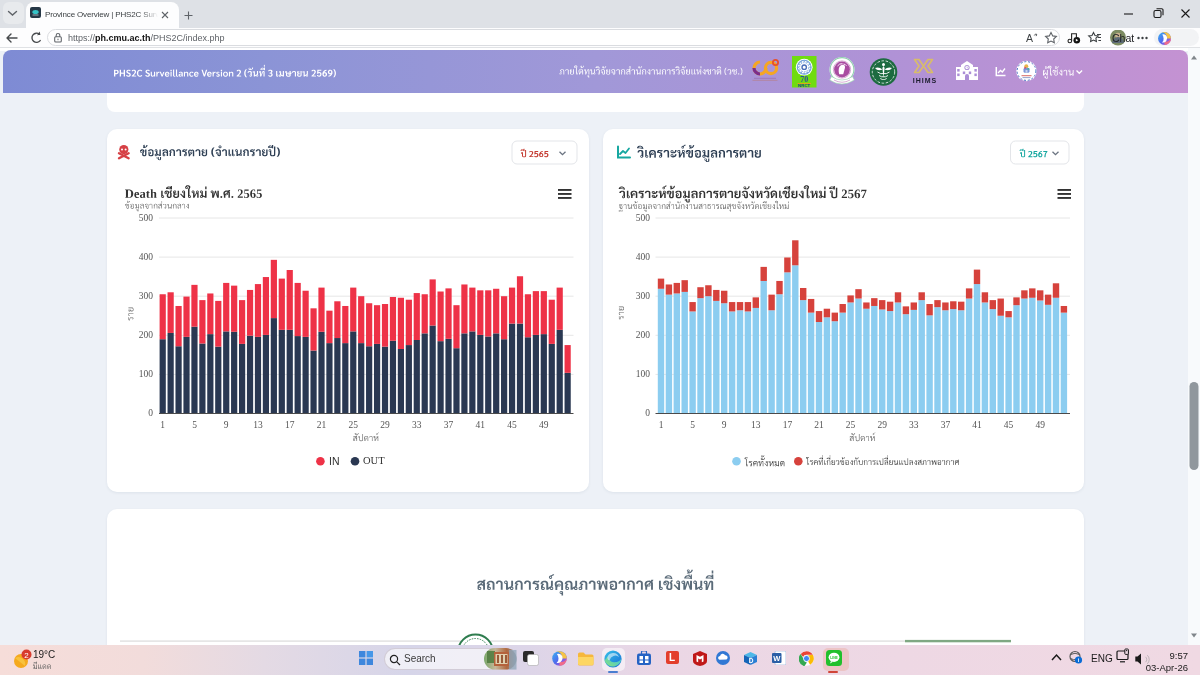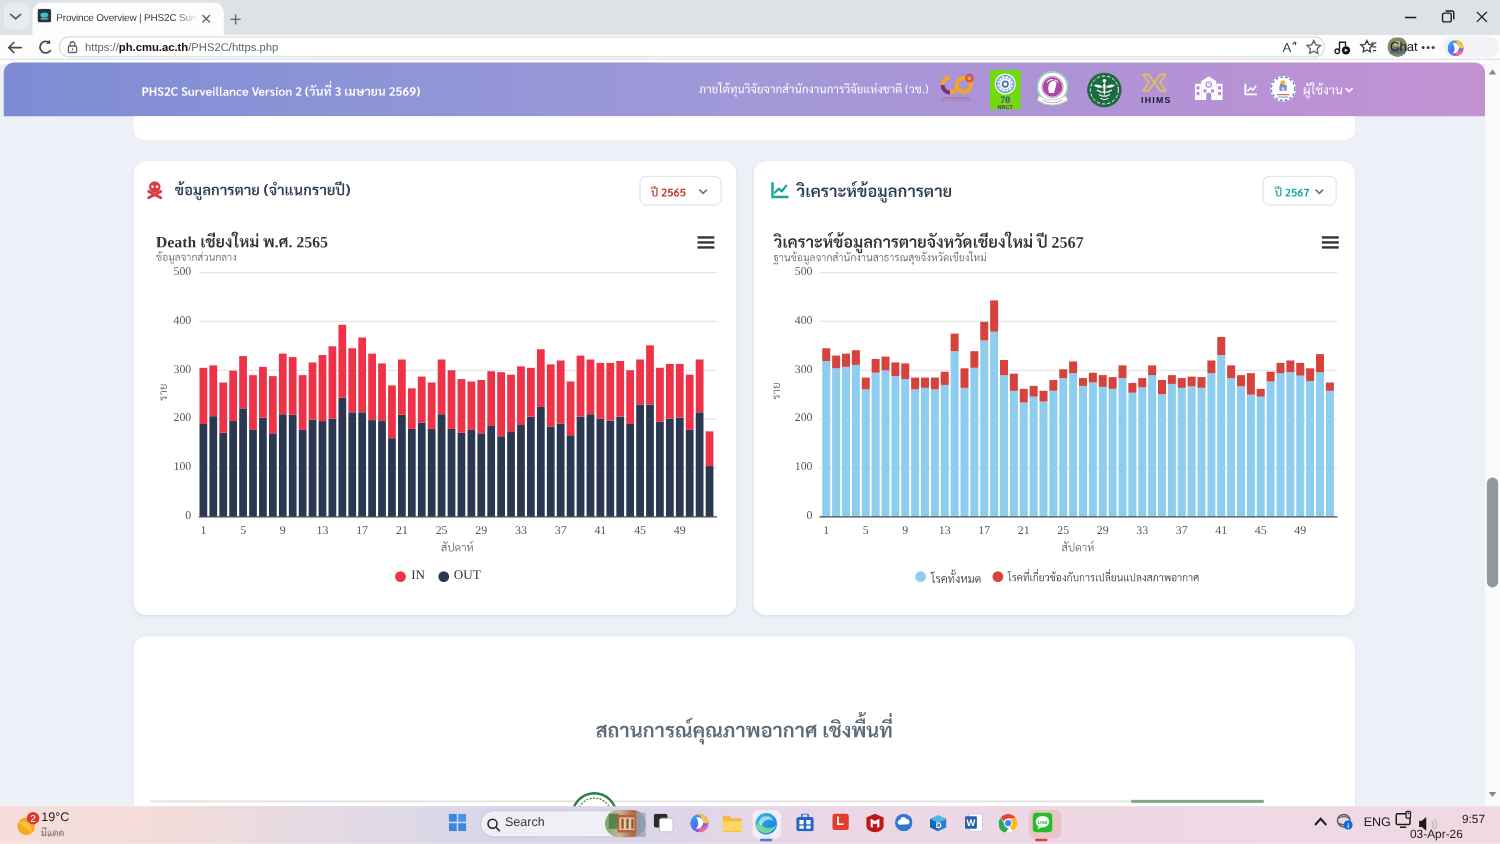--- a/index.html
+++ b/index.html
@@ -37,21 +37,21 @@
       <path d="M17 10 H7 M11 6 L7 10 L11 14" stroke="#474a4d" stroke-width="1.4" fill="none" stroke-linecap="round" stroke-linejoin="round"></path>
       <path d="M39.5 6.2 A4.6 4.6 0 1 0 40.2 12.6" stroke="#474a4d" stroke-width="1.4" fill="none" stroke-linecap="round"></path>
       <path d="M39.8 3.5 L40.3 6.8 L37 7.2 Z" fill="#474a4d"></path>
     </svg>
     <div class="abs" style="left:47px;top:28.5px;width:1013px;height:17.5px;background:#fff;border:1px solid #dadce0;border-radius:9px"></div>
     <svg class="abs" style="left:52px;top:31px" width="12" height="13">
       <rect x="2.7" y="5.8" width="6.6" height="5.2" rx="1" stroke="#5f6368" fill="none" stroke-width="1.05"></rect>
       <path d="M4.2 5.8 V4.2 a1.8 1.8 0 0 1 3.6 0 V5.8" stroke="#5f6368" fill="none" stroke-width="1.05"></path>
       <rect x="5.5" y="7.7" width="1" height="1.5" fill="#5f6368"></rect>
     </svg>
-    <div class="abs" style="left:68px;top:33px;font-size:9px;color:#5f6368"><span>https://</span><span style="color:#111;font-weight:700">ph.cmu.ac.th</span><span>/PHS2C/https.php</span></div>
+    <div class="abs" style="left:68px;top:33px;font-size:9px;color:#5f6368"><span>https://</span><span style="color:#111;font-weight:700">ph.cmu.ac.th</span><span>/PHS2C/index.php</span></div>
     <svg class="abs" style="left:1026px;top:31px" width="36" height="13">
       <text x="0" y="10.5" font-family="Liberation Sans" font-size="10.5" fill="#3c4043">A</text>
       <path d="M8.3 4.5 q1.2-2.3 2.4-1.2 l-.6 1.8" stroke="#3c4043" fill="none" stroke-width=".9"></path>
       <path d="M25 1.5 l1.7 3.4 3.7.5 -2.7 2.6 .6 3.7 -3.3-1.7 -3.3 1.7 .6-3.7 -2.7-2.6 3.7-.5z" stroke="#5f6368" fill="none" stroke-width="1.1"></path>
     </svg>
     <svg class="abs" style="left:1066px;top:30px" width="134" height="17">
       <circle cx="3.8" cy="11" r="1.8" stroke="#222" fill="none" stroke-width="1.1"></circle>
       <path d="M5.6 11 V3.8 h4.8 V7" stroke="#222" fill="none" stroke-width="1.1"></path>
       <circle cx="10.8" cy="10.2" r="3.3" fill="#111"></circle>
       <path d="M9.8 8.8 l2.5 1.4 -2.5 1.4z" fill="#fff"></path>
@@ -471,21 +471,21 @@
     <div class="yl" style="right:550px;top:329.8px">200</div>
     <div class="yl" style="right:550px;top:290.7px">300</div>
     <div class="yl" style="right:550px;top:251.6px">400</div>
     <div class="yl" style="right:550px;top:212.5px">500</div>
     <svg class="abs" style="left:0;top:0" width="1200" height="675">
       <circle cx="320.4" cy="461.3" r="4.3" fill="#ee3247"></circle>
       <circle cx="355" cy="461.3" r="4.3" fill="#2a3852"></circle>
       <circle cx="736.5" cy="461.3" r="4.3" fill="#8ccdf0"></circle>
       <circle cx="798.3" cy="461.3" r="4.3" fill="#d6423c"></circle>
     </svg>
-    <div class="abs" style="left:329px;top:455px;font-family:Liberation Serif, serif;font-size:10.5px;color:#333">IN</div>
+    <div class="abs" style="left:329px;top:455px;font-family:Liberation Sans, sans-serif;font-size:10.5px;color:#333">IN</div>
     <div class="abs" style="left:363px;top:455px;font-family:'Liberation Serif',serif;font-size:10.5px;color:#333">OUT</div>
     <svg class="abs" style="left:0;top:0" width="1200" height="675">
       <g transform="translate(140.00,144.80) scale(0.90542)">
         <path d="M18.25 14.12L18.5 15.25L19.75 15.62L19.75 16.25L20.38 16.88L22.12 17L23.25 16.25L23.25 13.38L22.12 13.38L22.12 15.75L21.75 16.12L21.12 16.12L20.75 15.75L20.75 14.12L20.25 13.5L19.12 13.38L18.75 13.5ZM19.12 13.88L19.5 13.88L19.88 14.25L19.88 14.62L19.5 15L19.12 15L18.75 14.62L18.75 14.25ZM101.5 5.12L101.5 11.62L102.25 12.5L103.5 12.62L104.38 12L104.5 10.88L103.88 10.12L103 9.88L103 5.12ZM102.88 10.62L103.38 10.62L103.75 11L103.75 11.5L103.38 11.88L103 11.88L102.5 11.5L102.5 11ZM97.75 5.12L97.75 11.62L98.5 12.5L99.75 12.62L100.62 12L100.75 10.88L100.12 10.12L99.25 9.88L99.25 5.12ZM99.12 10.62L99.62 10.62L100 11L100 11.5L99.62 11.88L99.25 11.88L98.75 11.5L98.75 11ZM53.62 6L53.12 7.25L53.12 8.38L53.75 10.38L53.75 12.62L55.25 12.62L55.5 11.62L57.5 9.62L57.75 9.12L57.75 8.38L57.25 7.75L55.88 7.75L55.38 8.38L55.38 9.12L56.12 9.88L55.25 10.62L54.62 8.25L54.62 7.25L54.88 6.62L55.38 6.25L56.5 7L57.88 6.25L58.38 7.12L58.38 12.62L59.88 12.62L59.88 6.88L59.5 6L58.38 5.12L57.88 5.12L56.75 5.88L55.5 5.12L54.88 5.12ZM56 8.5L56.38 8.12L56.75 8.12L57.12 8.5L57 9.12L56.12 9.12ZM135.25 5.38L134.75 6.38L134.88 7.88L135.62 8.62L134.88 9.5L134.88 11.12L135.12 11.62L135.62 12.12L137 12.62L138.75 12.62L140.12 12.12L140.88 11.12L140.88 5.12L139.38 5.12L139.38 10.75L138.88 11.25L137.88 11.5L137.12 11.38L136.38 10.75L136.38 9.62L136.75 9.25L138.25 9.25L138.25 8.12L136.75 8.12L136.5 8L136.38 7.5L137 7.5L137.62 7.12L137.88 6.62L137.88 5.88L137.25 5.12L136 5ZM136.25 5.62L136.75 5.62L137.12 6L137.12 6.5L136.75 6.88L136.12 6.75L135.88 6.38L135.88 6ZM128.5 5.62L128 6.38L127.88 7.38L129.38 7.38L129.5 6.75L130.38 6.12L131.38 6.25L131.75 6.62L131.88 12.5L133.38 12.5L133.38 6.62L132.88 5.62L131.62 5L129.75 5ZM122.62 5.12L121.88 5.75L121.5 6.5L121.38 7.75L123.62 8L124.38 8.25L124.88 8.75L124.75 10L124 10.12L123.5 10.62L123.38 11.62L123.5 12L124.38 12.62L125.75 12.5L126.5 11.5L126.5 8.25L125.62 7.38L123 6.62L123.75 6.12L125.12 6.5L126.25 6.5L126.88 5.88L127.12 5.25L126 5L125.62 5.38L124.12 5ZM124.62 10.62L125 10.62L125.38 11L125.38 11.5L125 11.88L124.38 11.75L124.12 11.38L124.25 10.88ZM114.75 5.62L114 6.5L113.75 7.75L115 8.12L114.25 9.12L114.25 12.5L115.75 12.5L115.75 9.12L115.88 8.75L116.62 8.12L116.62 7.62L115.25 7L115.88 6.38L116.5 6.12L117.75 6.25L118.5 7L118.62 12.5L120.12 12.5L120.12 7L119.75 6.12L118.75 5.25L118 5L116.12 5ZM105.12 5.62L105 6.75L105.62 7.5L106.5 7.75L106.5 12.5L108 12.5L109.38 11.25L109.75 11.38L109.88 12L110.38 12.5L111.88 12.5L112.5 11.62L112.5 10.75L111.75 9.88L112.25 9.25L112.25 5.12L110.75 5.12L110.75 9.12L110.12 9.75L108.5 10.5L108.12 10.88L108 6L107.62 5.38L106.88 5L106 5ZM111 10.62L111.38 10.62L111.75 11L111.62 11.62L111.25 11.88L110.75 11.75L110.5 11.38L110.62 10.88ZM106.25 5.75L106.62 5.75L107 6.12L107 6.62L106.62 7L106 6.88L105.75 6.5L105.88 6ZM91.12 5.62L90.62 6.38L90.5 7.38L92 7.38L92.12 6.75L93 6.12L94 6.25L94.38 6.62L94.5 12.5L96 12.5L96 6.62L95.5 5.62L94.25 5L92.38 5ZM84.38 5.38L83.5 6.12L83.12 7.12L84.75 7.25L85.25 6.5L86.38 6.12L87 6.25L87.75 6.75L87.88 11.12L87.62 11.38L87.12 11.38L86.88 11.12L86.5 8.75L85.62 7.88L84.38 8L83.88 8.5L83.88 9.75L84.38 10.25L85.25 10.38L85.5 10.62L85.62 11.75L86.38 12.5L88 12.62L88.75 12.38L89.38 11.5L89.38 6.62L89.12 6.12L88.5 5.5L87.12 5L85.5 5ZM84.88 8.5L85.5 8.62L85.75 9L85.62 9.5L85.25 9.75L84.88 9.75L84.5 9.38L84.5 8.88ZM68.5 5.38L68 6.38L68.12 7.88L68.88 8.62L68.12 9.5L68.12 11.12L68.38 11.62L68.88 12.12L70.25 12.62L72 12.62L73.38 12.12L74.12 11.12L74.12 5.12L72.62 5.12L72.62 10.75L72.12 11.25L71.12 11.5L70.38 11.38L69.62 10.75L69.62 9.62L70 9.25L71.5 9.25L71.5 8.12L70 8.12L69.75 8L69.62 7.5L70.25 7.5L70.88 7.12L71.12 6.62L71.12 5.88L70.5 5.12L69.25 5ZM69.5 5.62L70 5.62L70.38 6L70.38 6.5L70 6.88L69.38 6.75L69.12 6.38L69.12 6ZM61.75 5.62L61.25 6.38L61.12 7.38L62.62 7.38L62.75 6.75L63.62 6.12L64.62 6.25L65 6.62L65.12 12.5L66.62 12.5L66.62 6.62L66.12 5.62L64.88 5L63 5ZM47.75 5.12L47 5.75L46.62 6.5L46.5 7.75L48.75 8L49.5 8.25L50 8.75L49.88 10L49.12 10.12L48.62 10.62L48.5 11.62L48.62 12L49.5 12.62L50.88 12.5L51.62 11.5L51.62 8.25L50.75 7.38L48.12 6.62L48.88 6.12L50.25 6.5L51.38 6.5L52 5.88L52.25 5.25L51.12 5L50.75 5.38L49.25 5ZM49.75 10.62L50.12 10.62L50.5 11L50.5 11.5L50.12 11.88L49.5 11.75L49.25 11.38L49.38 10.88ZM40.5 5.62L40 6.38L39.88 7.38L41.38 7.38L41.5 6.75L42.38 6.12L43.38 6.25L43.75 6.62L43.88 12.5L45.38 12.5L45.38 6.62L44.88 5.62L43.62 5L41.75 5ZM33.25 5.62L32.5 6.5L32.25 7.75L33.5 8.12L32.75 9.12L32.75 12.5L34.25 12.5L34.25 9.12L34.38 8.75L35.12 8.12L35.12 7.62L33.75 7L34.38 6.38L35 6.12L36.25 6.25L37 7L37.12 12.5L38.62 12.5L38.62 7L38.25 6.12L37.25 5.25L36.5 5L34.62 5ZM25.5 5.5L24.75 6.25L24.5 7.12L26 7.25L26.5 6.5L27.88 6.12L29.12 6.5L29.5 7L29.38 8L28.38 7.5L27 7.5L25.5 8.25L25 9.12L25 11.62L25.38 12.25L26.12 12.62L27 12.62L27.88 12L27.88 10.62L27.38 10.12L26.5 9.88L26.5 9.38L27 8.75L27.5 8.5L28.38 8.5L29 8.75L29.5 9.38L29.5 12.5L31 12.5L31 6.75L30.62 6L30 5.5L28.62 5L26.88 5ZM26.38 10.62L26.88 10.62L27.25 11L27.25 11.5L26.88 11.88L26.5 11.88L26 11.5L26 11ZM16.38 5.62L16.25 6.75L16.88 7.5L17.75 7.75L17.62 9.75L16.62 10.12L16.25 10.75L16.25 11.62L16.62 12.25L17.38 12.62L18.62 12.5L19.12 12.12L19.5 11.25L21.62 12.5L23 12.5L23 5.12L21.5 5.12L21.38 10.88L19.25 9.88L19.25 6L18.88 5.38L18.12 5L17.25 5ZM17.5 10.62L18 10.62L18.38 11L18.38 11.5L18 11.88L17.38 11.75L17.12 11.38L17.12 11ZM17.38 5.75L18 5.88L18.25 6.25L18.12 6.75L17.75 7L17.38 7L17 6.62L17 6.12ZM9.88 5.38L8.88 6.25L8.62 7.25L10.12 7.12L10.62 6.5L11.88 6.12L12.88 6.38L13.5 7.12L13.5 10.75L12.88 11.38L12.12 11.5L11.12 11.25L10.75 10.88L10.88 10.25L11.62 10.12L12.12 9.62L12.25 8.62L11.75 7.88L11.25 7.62L10.38 7.62L9.62 8L9.25 8.62L9.38 11.5L10.12 12.25L11.25 12.62L13 12.62L14.12 12.25L14.62 11.88L15 11.12L14.88 6.38L13.88 5.38L12.75 5L11.12 5ZM10.75 8.25L11.25 8.38L11.5 8.75L11.38 9.38L11 9.62L10.5 9.5L10.25 9.12L10.38 8.5ZM0.88 5.38L0.25 6L0 6.62L0 7.62L0.5 8.5L1 8.75L1.88 8.75L2.75 8.12L2.88 7L2.38 6.38L1.88 6.12L2.75 6L3.5 6.75L3.38 7.75L2.38 9.38L2.38 11.25L2.75 12L4 12.62L5.5 12.62L6.25 12.38L7.12 11.25L7.12 5.12L5.62 5.12L5.62 11L4.75 11.5L3.88 11L3.88 9.38L4.88 7.38L4.75 6L4.12 5.38L3.12 5L1.75 5ZM0.75 7.25L1.12 6.88L1.75 6.88L2.12 7.25L2.12 7.62L1.88 8L1.25 8.12L0.88 7.88ZM150.88 2.88L152.12 4.62L152.75 7.12L152.75 9L152.5 10.38L151.88 12L150.88 13.25L152.5 13.25L153.5 12.12L154.25 10.38L154.5 9.12L154.5 7L154 5L153.12 3.5L152.5 2.88ZM80.75 2.88L79.62 4.25L79 5.75L78.75 7L78.75 9.25L79.25 11.12L80.12 12.62L80.75 13.25L82.38 13.25L81.12 11.5L80.5 9L80.5 7.12L80.75 5.75L81.5 3.88L82.38 2.88ZM149.5 2L148 2L148 10.88L147.38 11.38L146 11.5L145 10.88L145 6L144.62 5.38L143.88 5L143 5L142.12 5.62L142.12 7L142.62 7.5L143.5 7.75L143.5 11.25L143.62 11.62L144.5 12.38L145.25 12.62L147.75 12.62L148.75 12.25L149.38 11.62ZM143.25 5.75L143.62 5.75L144 6.12L144 6.62L143.62 7L143 6.88L142.75 6.5L142.88 6ZM87.88 0.75L87 1.38L86.75 1.88L86.75 2.75L87.38 3.62L87.88 3.88L88.88 3.88L89.75 3.25L90 2.75L90 1.88L89.38 1L88.88 0.75ZM88.12 1.5L88.62 1.5L89.12 2L89.12 2.5L88.62 3.12L88.12 3.12L87.62 2.5L87.62 2ZM147.12 0.25L145.88 0.25L145.75 1.25L144.5 0.75L143 0.88L142.25 1.25L141.5 2L141.25 3.25L144.38 3.25L147.12 4ZM142.62 2.25L143.25 1.75L144.5 1.62L145.12 1.88L145.88 2.75ZM3.25 3.62L5.38 3.5L7 2.75L8 1.62L8.38 0.12L7.12 0.25L6.62 1.62L5.38 2.62L5.25 2.38L5.62 1.62L5.5 0.5L4.88 0L3.75 0.12L3.25 0.75L3.25 1.5L3.75 2.12L4.25 2.38L3.25 3.12ZM4.25 0.62L4.62 0.62L5 1L4.62 1.62L4.25 1.62L3.88 1.25Z" fill="#2e3f54" fill-rule="evenodd"></path>
       </g>
       <g transform="translate(637.00,144.80) scale(1.01121)">
         <path d="M66.5 14.25L66.75 15.38L68 15.75L68 16.38L68.62 17L70.38 17.12L71.5 16.38L71.5 13.5L70.38 13.5L70.38 15.88L70 16.25L69.38 16.25L69 15.88L69 14.25L68.5 13.62L67.38 13.5L67 13.62ZM67.38 14L67.75 14L68.12 14.38L68.12 14.75L67.75 15.12L67.38 15.12L67 14.75L67 14.38ZM33.12 11L33.25 11.38L34.38 12.25L35.62 12.5L36.75 12.38L37.88 11.88L38.5 11.25L39 10.25L39.12 9.25L37.62 9.25L37.25 10.62L36.12 11.38L36.12 10.25L35.75 9.62L35 9.25L34.25 9.25L33.5 9.62L33.25 10ZM34.38 10L34.88 10L35.25 10.38L35.25 10.88L34.88 11.25L34.38 11.25L34 10.88L34 10.38ZM101.88 6.12L101.38 7.38L101.38 8.5L102 10.5L102 12.75L103.5 12.75L103.75 11.75L105.75 9.75L106 9.25L106 8.5L105.5 7.88L104.12 7.88L103.62 8.5L103.62 9.25L104.38 10L103.5 10.75L102.88 8.38L102.88 7.38L103.12 6.75L103.62 6.38L104.75 7.12L106.12 6.38L106.62 7.25L106.62 12.75L108.12 12.75L108.12 7L107.75 6.12L106.62 5.25L106.12 5.25L105 6L103.75 5.25L103.12 5.25ZM104.25 8.62L104.62 8.25L105 8.25L105.38 8.62L105.25 9.25L104.38 9.25ZM39.12 5.25L37.62 5.25L37.62 5.88L37.25 6.75L36.38 7.38L36 7.25L36.12 6.38L35.75 5.75L35 5.38L34.25 5.38L33.5 5.75L33.25 6.12L33.12 7.12L33.75 8L34.5 8.38L37 8.38L38.38 7.5L39 6.38ZM34.38 6.12L34.88 6.12L35.25 6.5L35.25 7L34.75 7.38L34.25 7.25L34 6.88L34 6.5ZM12.62 6L11.88 7.38L11.88 8.62L12.38 10.5L12.38 12.75L13.88 12.75L13.88 10.75L14.25 9.75L14.5 9.62L15 10L15.88 10L16.62 9.25L16.5 8.12L15.75 7.62L14.88 7.62L14.38 7.88L13.62 9L13.38 8.62L13.5 7.25L14.12 6.62L14.88 6.38L16.25 6.5L16.88 7L17.12 7.5L17.12 12.75L18.62 12.75L18.62 7.12L18 6L16.38 5.25L14.12 5.25ZM15.25 8.25L15.62 8.25L16 8.62L16 9L15.62 9.38L14.88 9.12L14.88 8.5ZM8.12 5.25L8.12 11.75L8.88 12.62L10.12 12.75L11 12.12L11.12 11L10.5 10.25L9.62 10L9.62 5.25ZM9.5 10.75L10 10.75L10.38 11.12L10.38 11.62L10 12L9.62 12L9.12 11.62L9.12 11.12ZM116.88 5.5L116.38 6.5L116.5 8L117.25 8.75L116.5 9.62L116.5 11.25L116.75 11.75L117.25 12.25L118.62 12.75L120.38 12.75L121.75 12.25L122.5 11.25L122.5 5.25L121 5.25L121 10.88L120.5 11.38L119.5 11.62L118.75 11.5L118 10.88L118 9.75L118.38 9.38L119.88 9.38L119.88 8.25L118.38 8.25L118.12 8.12L118 7.62L118.62 7.62L119.25 7.25L119.5 6.75L119.5 6L118.88 5.25L117.62 5.12ZM117.88 5.75L118.38 5.75L118.75 6.12L118.75 6.62L118.38 7L117.75 6.88L117.5 6.5L117.5 6.12ZM110.12 5.75L109.62 6.5L109.5 7.5L111 7.5L111.12 6.88L112 6.25L113 6.38L113.38 6.75L113.5 12.62L115 12.62L115 6.75L114.5 5.75L113.25 5.12L111.38 5.12ZM96.12 5.25L95.38 5.88L95 6.62L94.88 7.88L97.12 8.12L97.88 8.38L98.38 8.88L98.25 10.12L97.5 10.25L97 10.75L96.88 11.75L97 12.12L97.88 12.75L99.25 12.62L100 11.62L100 8.38L99.12 7.5L96.5 6.75L97.25 6.25L98.62 6.62L99.75 6.62L100.38 6L100.62 5.38L99.5 5.12L99.12 5.5L97.62 5.12ZM98.12 10.75L98.5 10.75L98.88 11.12L98.88 11.62L98.5 12L97.88 11.88L97.62 11.5L97.75 11ZM88.88 5.75L88.38 6.5L88.25 7.5L89.75 7.5L89.88 6.88L90.75 6.25L91.75 6.38L92.12 6.75L92.25 12.62L93.75 12.62L93.75 6.75L93.25 5.75L92 5.12L90.12 5.12ZM81.62 5.75L80.88 6.62L80.62 7.88L81.88 8.25L81.12 9.25L81.12 12.62L82.62 12.62L82.62 9.25L82.75 8.88L83.5 8.25L83.5 7.75L82.12 7.12L82.75 6.5L83.38 6.25L84.62 6.38L85.38 7.12L85.5 12.62L87 12.62L87 7.12L86.62 6.25L85.62 5.38L84.88 5.12L83 5.12ZM73.75 5.62L73 6.38L72.75 7.25L74.25 7.38L74.75 6.62L76.12 6.25L77.38 6.62L77.75 7.12L77.62 8.12L76.62 7.62L75.25 7.62L73.75 8.38L73.25 9.25L73.25 11.75L73.62 12.38L74.38 12.75L75.25 12.75L76.12 12.12L76.12 10.75L75.62 10.25L74.75 10L74.75 9.5L75.25 8.88L75.75 8.62L76.62 8.62L77.25 8.88L77.75 9.5L77.75 12.62L79.25 12.62L79.25 6.88L78.88 6.12L78.25 5.62L76.88 5.12L75.12 5.12ZM74.62 10.75L75.12 10.75L75.5 11.12L75.5 11.62L75.12 12L74.75 12L74.25 11.62L74.25 11.12ZM64.75 5.75L64.62 6.88L65.25 7.62L66.12 7.88L66 9.88L65 10.25L64.62 10.88L64.62 11.75L65 12.38L65.75 12.75L67 12.62L67.5 12.25L67.88 11.38L70 12.62L71.38 12.62L71.38 5.25L69.88 5.25L69.75 11L67.62 10L67.62 6.12L67.25 5.5L66.5 5.12L65.62 5.12ZM65.88 10.75L66.38 10.75L66.75 11.12L66.75 11.62L66.38 12L65.75 11.88L65.5 11.5L65.5 11.12ZM65.75 5.88L66.38 6L66.62 6.38L66.5 6.88L66.12 7.12L65.75 7.12L65.38 6.75L65.38 6.25ZM58.12 5.5L57.12 6.38L56.88 7.38L58.38 7.25L58.88 6.62L60.12 6.25L61.12 6.5L61.75 7.25L61.75 10.88L61.12 11.5L60.38 11.62L59.38 11.38L59 11L59.12 10.38L59.88 10.25L60.38 9.75L60.5 8.75L60 8L59.5 7.75L58.62 7.75L57.88 8.12L57.5 8.75L57.62 11.62L58.38 12.38L59.5 12.75L61.25 12.75L62.38 12.38L62.88 12L63.25 11.25L63.12 6.5L62.12 5.5L61 5.12L59.38 5.12ZM59 8.38L59.5 8.5L59.75 8.88L59.62 9.5L59.25 9.75L58.75 9.62L58.5 9.25L58.62 8.62ZM49.12 5.5L48.5 6.12L48.25 6.75L48.25 7.75L48.75 8.62L49.25 8.88L50.12 8.88L51 8.25L51.12 7.12L50.62 6.5L50.12 6.25L51 6.12L51.75 6.88L51.62 7.88L50.62 9.5L50.62 11.38L51 12.12L52.25 12.75L53.75 12.75L54.5 12.5L55.38 11.38L55.38 5.25L53.88 5.25L53.88 11.12L53 11.62L52.12 11.12L52.12 9.5L53.12 7.5L53 6.12L52.38 5.5L51.38 5.12L50 5.12ZM49 7.38L49.38 7L50 7L50.38 7.38L50.38 7.75L50.12 8.12L49.5 8.25L49.12 8ZM40 5.75L39.88 6.88L40.5 7.62L41.38 7.88L41.38 12.62L42.75 12.62L45.12 8.38L45.62 8.5L45.62 12.62L47.12 12.62L47.12 8.12L46.75 7.5L47.25 6.75L47.12 5.75L46.25 5.12L45.12 5.25L44.62 5.75L44.5 6.88L44.88 7.38L44.12 8.12L43 10.25L42.75 5.88L42.5 5.5L41.75 5.12L40.88 5.12ZM45.62 5.88L46.12 5.88L46.5 6.25L46.5 6.75L46.12 7.12L45.62 7.12L45.25 6.75L45.25 6.25ZM41.12 5.88L41.5 5.88L41.88 6.25L41.88 6.75L41.5 7.12L40.88 7L40.62 6.62L40.75 6.12ZM26.88 5.75L26.38 6.5L26.25 7.5L27.75 7.5L27.88 6.88L28.75 6.25L29.75 6.38L30.12 6.75L30.25 12.62L31.75 12.62L31.75 6.75L31.25 5.75L30 5.12L28.12 5.12ZM21 5.25L20.25 5.88L19.88 6.62L19.75 7.88L22 8.12L22.75 8.38L23.25 8.88L23.12 10.12L22.38 10.25L21.88 10.75L21.75 11.75L21.88 12.12L22.75 12.75L24.12 12.62L24.88 11.62L24.88 8.38L24 7.5L21.38 6.75L22.12 6.25L23.5 6.62L24.62 6.62L25.25 6L25.5 5.38L24.38 5.12L24 5.5L22.5 5.12ZM23 10.75L23.38 10.75L23.75 11.12L23.75 11.62L23.38 12L22.75 11.88L22.5 11.5L22.62 11ZM1.62 5.5L0.75 6.38L0.5 7.62L2 7.62L2.25 6.88L2.62 6.5L3.38 6.25L4 6.38L4.62 7.12L4.5 10.12L3.88 10.25L3.38 10.75L3.25 11.75L3.38 12.12L4.25 12.75L5.5 12.62L6.25 11.75L6.25 6.88L5.88 6L5.25 5.5L4.25 5.12L2.62 5.12ZM4.38 10.75L5 10.88L5.25 11.38L4.75 12L4.38 12L4 11.62L4 11.12ZM0 3L0 3.5L2.5 3.38L6.25 4.12L6.25 3.5L5.75 2.12L5 1.38L3.75 0.88L2.25 0.88L1.25 1.25L0.5 1.88ZM1.38 2.62L2.25 1.88L3.5 1.75L4.5 2.25L4.75 3ZM51.5 3.75L53.62 3.62L55.25 2.88L56.25 1.75L56.62 0.25L55.38 0.38L54.88 1.75L53.62 2.75L53.5 2.5L53.88 1.75L53.75 0.62L53.12 0.12L52 0.25L51.5 0.88L51.5 1.62L52 2.25L52.5 2.5L51.5 3.25ZM52.5 0.75L52.88 0.75L53.25 1.12L52.88 1.75L52.5 1.75L52.12 1.38ZM48.12 0L47 0L46.5 0.62L44.62 1.25L44 2L44 2.88L44.25 3.38L44.88 3.75L45.62 3.75L46.12 3.5L46.5 2.88L46.38 1.5L47.62 1L48 0.62ZM45.12 2L45.5 2L45.88 2.38L45.88 2.75L45.5 3.12L45.12 3.12L44.75 2.75L44.75 2.38Z" fill="#2e3f54" fill-rule="evenodd"></path>
       </g>
       <g transform="translate(520.50,148.80) scale(0.80000)">
         <path d="M30.12 2.75L29.75 7L31.12 6.88L31.38 6.5L32.38 6.25L33.12 6.75L33.38 8.12L32.62 9.25L31.62 9.38L30 8.62L29.62 9.5L30.38 10.12L31.38 10.5L32.75 10.5L33.5 10.25L34.38 9.5L34.88 8.38L34.88 7.12L34.62 6.38L34.12 5.75L33.12 5.25L31.38 5.38L31.38 4.25L31.5 4L34.62 3.88L34.62 2.75ZM17.62 2.75L17.25 7L18.62 6.88L18.88 6.5L19.88 6.25L20.62 6.75L20.88 8.12L20.12 9.25L19.12 9.38L17.5 8.62L17.12 9.5L17.88 10.12L18.88 10.5L20.25 10.5L21 10.25L21.88 9.5L22.38 8.38L22.38 7.12L22.12 6.38L21.62 5.75L20.62 5.25L18.88 5.38L18.88 4.25L19 4L22.12 3.88L22.12 2.75ZM27.88 2.62L27.25 2.62L25.5 3.38L24.5 4.25L23.5 5.88L23.25 6.88L23.38 8.75L23.75 9.5L24.88 10.38L27 10.38L27.62 10L28.38 9L28.5 7.25L28.12 6.38L27.38 5.62L25.5 5.12L26.62 4.12L28 3.62ZM25.62 6.5L26.5 6.62L27.12 7.5L27.12 8.38L26.88 8.88L26.25 9.38L25.38 9.25L24.75 8.38L24.75 7.5L25 7ZM11.5 3.12L10.88 3.75L10.88 4L11.62 4.75L12.12 4.12L13 3.75L13.62 3.75L14.25 4.25L14.38 5.25L14 6.25L13 7.62L11 9.38L11 10.38L16.12 10.38L16.12 9.38L13.12 9.25L14.75 7.5L15.62 6.12L15.88 5.38L15.88 4.25L15.62 3.62L15 3L14 2.62L12.75 2.62ZM7 1.38L5.75 1.38L5.75 8.88L5 9.5L4 9.5L3.38 9.25L3.12 8.88L3.12 4.75L2.88 4.25L2.25 3.88L1.5 3.88L0.75 4.38L0.75 5.75L1.12 6.12L1.88 6.38L1.88 9.38L2.75 10.25L3.75 10.5L5.25 10.5L6.38 10.12L7 9.38ZM1.62 4.5L2.12 4.62L2.12 5.5L1.88 5.62L1.25 5.25L1.25 4.88ZM5 0L4 0L3.75 0.88L3 0.5L1.75 0.5L0.88 0.88L0.38 1.38L0 2.62L2 2.5L5 3.12ZM1.12 1.88L1.88 1.25L3 1.25L3.75 1.75L3.62 2.25Z" fill="#c43a31" fill-rule="evenodd"></path>
@@ -667,13 +667,13 @@
     <div class="abs" style="left:1091px;top:653px;font-size:10px;color:#1a1a1a">ENG</div>
     <svg class="abs" style="left:1116px;top:648px" width="46" height="20">
       <rect x="1" y="3" width="11" height="8.5" rx="1" stroke="#1a1a1a" fill="none" stroke-width="1.2"></rect>
       <path d="M4 13.8 h5" stroke="#1a1a1a" stroke-width="1.2"></path>
       <rect x="8.8" y="1" width="3.6" height="5.4" rx=".8" fill="#edd8e4" stroke="#1a1a1a" stroke-width="1"></rect>
       <circle cx="10.6" cy="2.6" r=".7" fill="#1a1a1a"></circle>
       <path d="M18.5 6.5 l3.5-3 v11 l-3.5-3 h-2.2 v-5z" fill="#1a1a1a" transform="translate(3,2)"></path>
       <path d="M26.5 6.8 a3.5 3.5 0 0 1 0 5.4 M28.3 5.2 a5.8 5.8 0 0 1 0 8.6" stroke="#999" stroke-width="1" fill="none" opacity=".55" transform="translate(3,2)"></path>
     </svg>
     <div class="abs" style="left:1138px;top:650px;width:50px;font-size:9.5px;color:#1a1a1a;text-align:right">9:57</div>
-    <div class="abs" style="left:1128px;top:661.5px;width:60px;font-size:9.5px;color:#1a1a1a;">03-Apr-26</div>
+    <div class="abs" style="left:1128px;top:661.5px;width:60px;font-size:9.5px;color:#1a1a1a;text-align:right">03-Apr-26</div>
   </div>
 </body></html>

